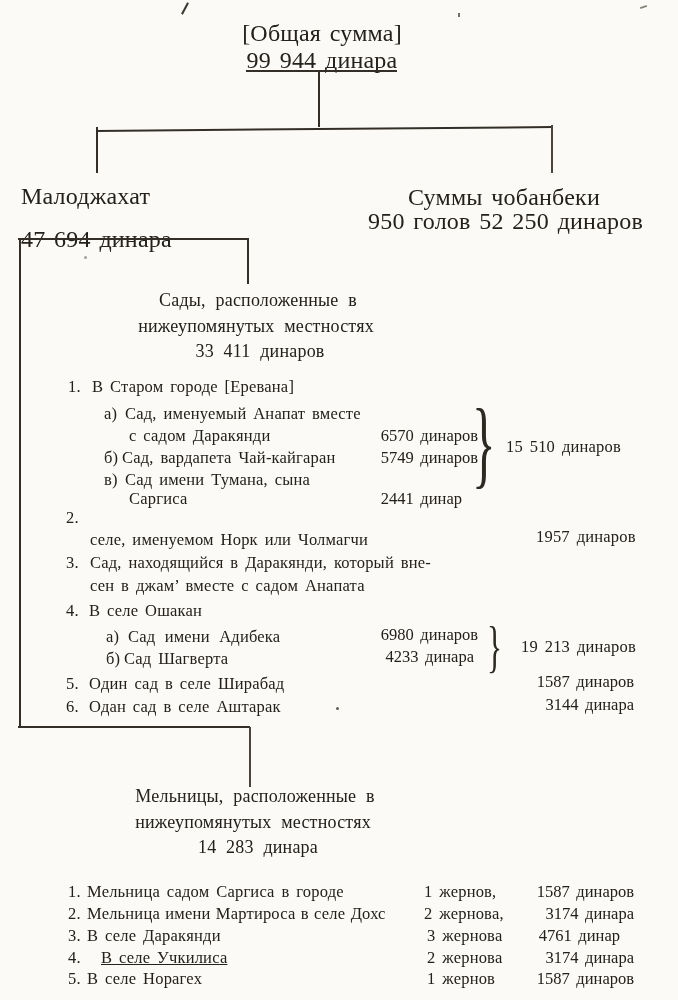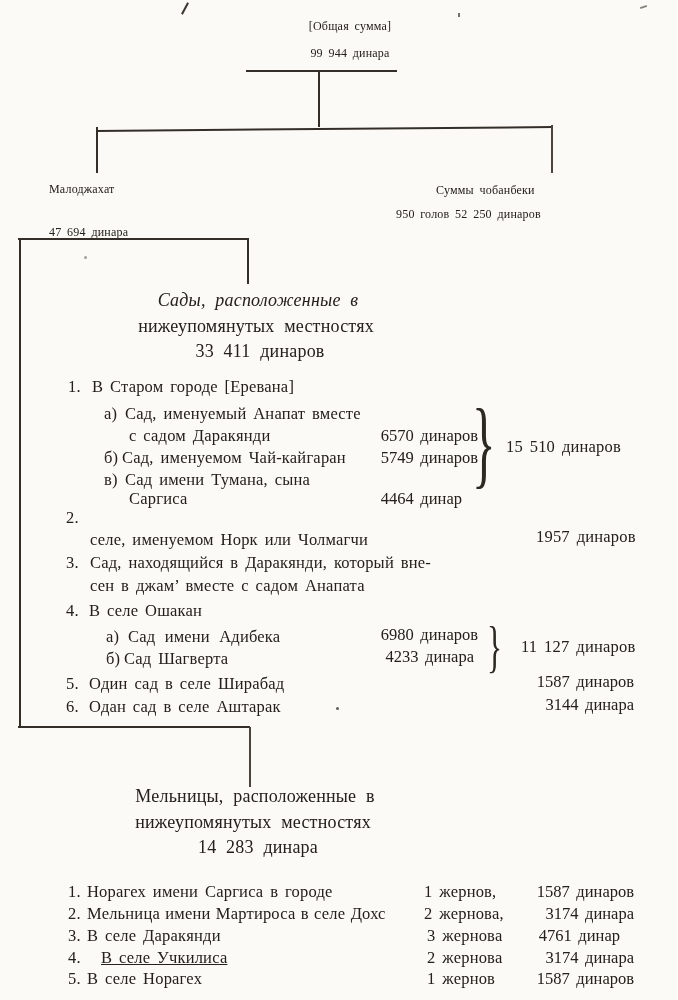--- a/index.html
+++ b/index.html
@@ -5,21 +5,21 @@
   html,body { margin:0; padding:0; background:#e8e6e1; }
   .page {
     position:relative; width:678px; height:1000px; margin:0 auto;
     background:#fbfaf6;
     color:#24201b;
     font-family:"Liberation Serif","DejaVu Serif",serif;
     font-size:16.5px;
     overflow:hidden;
   }
   .t { position:absolute; white-space:nowrap; word-spacing:2.5px; letter-spacing:0.2px; line-height:1.18; }
-  .big { font-size:12px;margin-left:28px; }
+  .big { font-size:24px; }
   .hd { font-size:18px; word-spacing:5px; }
   .ctr { transform:translateX(-50%); }
   .b { font-weight:normal; }
   .rule { position:absolute; background:#332e28; }
   .rule.lt { background:#4a443c; }
   .amt { position:absolute; white-space:nowrap; text-align:right; word-spacing:2.5px; }
   .brace { position:absolute; line-height:1; color:#2c2822; transform-origin:left center; }
   .speck { position:absolute; background:#3a362f; }
 </style>
 </head>
@@ -47,40 +47,40 @@
 
   <div class="t big" style="left:408px;top:183px;text-align:center;"><span>Суммы</span> <span class="b">чобанбеки</span></div>
   <div class="t big" style="left:368px;top:207px;"><span>950 голов 52 250</span> <span class="b">динаров</span></div>
 
   <div class="rule" style="left:18px;top:238px;width:231px;height:2px;"></div>
   <div class="rule" style="left:247px;top:239px;width:2px;height:45px;"></div>
   <div class="rule" style="left:19px;top:239px;width:2px;height:489px;"></div>
   <div class="rule" style="left:18px;top:726px;width:232px;height:2px;"></div>
   <div class="rule lt" style="left:249px;top:727px;width:2px;height:60px;"></div>
 
-  <div class="t hd ctr" style="left:258px;top:290px;font-style:italic;">Сады, расположенные в</div>
+  <div class="t hd ctr" style="left:258px;top:290px;">Сады, расположенные в</div>
   <div class="t hd ctr" style="left:256px;top:316px;">нижеупомянутых местностях</div>
   <div class="t hd ctr" style="left:260px;top:341px;"><span>33 411</span> <span class="b">динаров</span></div>
 
   <div class="t" style="left:68px;top:377px;">1.</div>
   <div class="t" style="left:92px;top:377px;">В Старом городе [Еревана]</div>
 
   <div class="t" style="left:104px;top:404px;">а)</div>
   <div class="t" style="left:125px;top:404px;">Сад, именуемый Анапат вместе</div>
   <div class="t" style="left:129px;top:426px;">с садом Даракянди</div>
   <div class="amt" style="left:350px;top:426px;width:128px;"><span>6570</span> <span class="b">динаров</span></div>
 
   <div class="t" style="left:104px;top:448px;">б)</div>
-  <div class="t" style="left:122px;top:448px;">Сад, именуемом Чай-кайгаран</div>
+  <div class="t" style="left:122px;top:448px;">Сад, вардапета Чай-кайгаран</div>
   <div class="amt" style="left:350px;top:448px;width:128px;"><span>5749</span> <span class="b">динаров</span></div>
 
   <div class="t" style="left:104px;top:470px;">в)</div>
   <div class="t" style="left:125px;top:470px;">Сад имени Тумана, сына</div>
   <div class="t" style="left:129px;top:489px;">Саргиса</div>
-  <div class="amt" style="left:340px;top:489px;width:122px;"><span class="b">4464</span> <span class="b">динар</span></div>
+  <div class="amt" style="left:340px;top:489px;width:122px;"><span class="b">2441</span> <span class="b">динар</span></div>
 
   <div class="brace" style="left:472px;top:394px;font-size:98px;transform:scaleX(0.5);">}</div>
   <div class="t" style="left:506px;top:437px;"><span>15 510</span> <span class="b">динаров</span></div>
 
   <div class="t" style="left:66px;top:508px;">2.</div>
   <div class="t" style="left:90px;top:530px;">селе, именуемом Норк или Чолмагчи</div>
   <div class="t" style="left:536px;top:527px;"><span>1957</span> <span class="b">динаров</span></div>
 
   <div class="t" style="left:66px;top:553px;">3.</div>
   <div class="t" style="left:90px;top:553px;">Сад, находящийся в Даракянди, который вне-</div>
@@ -91,37 +91,37 @@
 
   <div class="t" style="left:106px;top:627px;">а)</div>
   <div class="t" style="left:128px;top:627px;word-spacing:5px;">Сад имени Адибека</div>
   <div class="amt" style="left:350px;top:625px;width:128px;"><span>6980</span> <span class="b">динаров</span></div>
 
   <div class="t" style="left:106px;top:649px;">б)</div>
   <div class="t" style="left:124px;top:649px;">Сад Шагверта</div>
   <div class="amt" style="left:350px;top:647px;width:124px;"><span>4233</span> <span class="b">динара</span></div>
 
   <div class="brace" style="left:487px;top:618px;font-size:57px;transform:scaleX(0.55);">}</div>
-  <div class="t" style="left:521px;top:637px;"><span>11 127</span> <span class="b">динаров</span></div>
+  <div class="t" style="left:521px;top:637px;"><span>19 213</span> <span class="b">динаров</span></div>
 
   <div class="t" style="left:66px;top:674px;">5.</div>
   <div class="t" style="left:89px;top:674px;">Один сад в селе Ширабад</div>
   <div class="amt" style="left:510px;top:672px;width:124px;"><span>1587</span> <span class="b">динаров</span></div>
 
   <div class="t" style="left:66px;top:697px;">6.</div>
   <div class="t" style="left:89px;top:697px;">Одан сад в селе Аштарак</div>
   <div class="amt" style="left:510px;top:695px;width:124px;"><span>3144</span> <span class="b">динара</span></div>
 
   <div class="t hd ctr" style="left:255px;top:786px;">Мельницы, расположенные в</div>
   <div class="t hd ctr" style="left:253px;top:812px;">нижеупомянутых местностях</div>
   <div class="t hd ctr" style="left:258px;top:837px;"><span>14 283</span> <span class="b">динара</span></div>
 
   <div>
     <div class="t" style="left:68px;top:882px;">1.</div>
-    <div class="t" style="left:87px;top:882px;">Норагех имени Саргиса в городе</div>
+    <div class="t" style="left:87px;top:882px;">Мельница садом Саргиса в городе</div>
     <div class="t" style="left:424px;top:882px;">1 жернов,</div>
     <div class="amt" style="left:510px;top:882px;width:124px;"><span class="b">1587</span> <span class="b">динаров</span></div>
   </div>
   <div>
     <div class="t" style="left:68px;top:904px;">2.</div>
     <div class="t" style="left:87px;top:904px;word-spacing:1px;">Мельница имени Мартироса в селе Дохс</div>
     <div class="t" style="left:424px;top:904px;">2 жернова,</div>
     <div class="amt" style="left:510px;top:904px;width:124px;"><span class="b">3174</span> <span class="b">динара</span></div>
   </div>
   <div>

